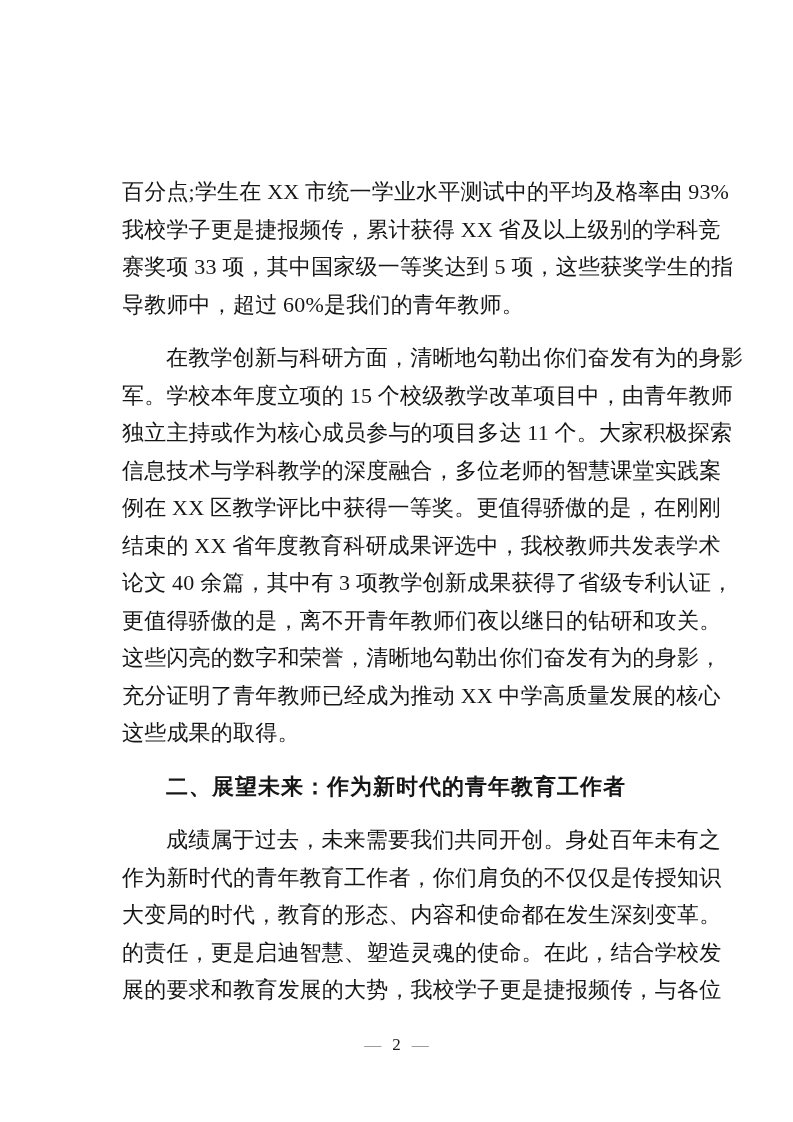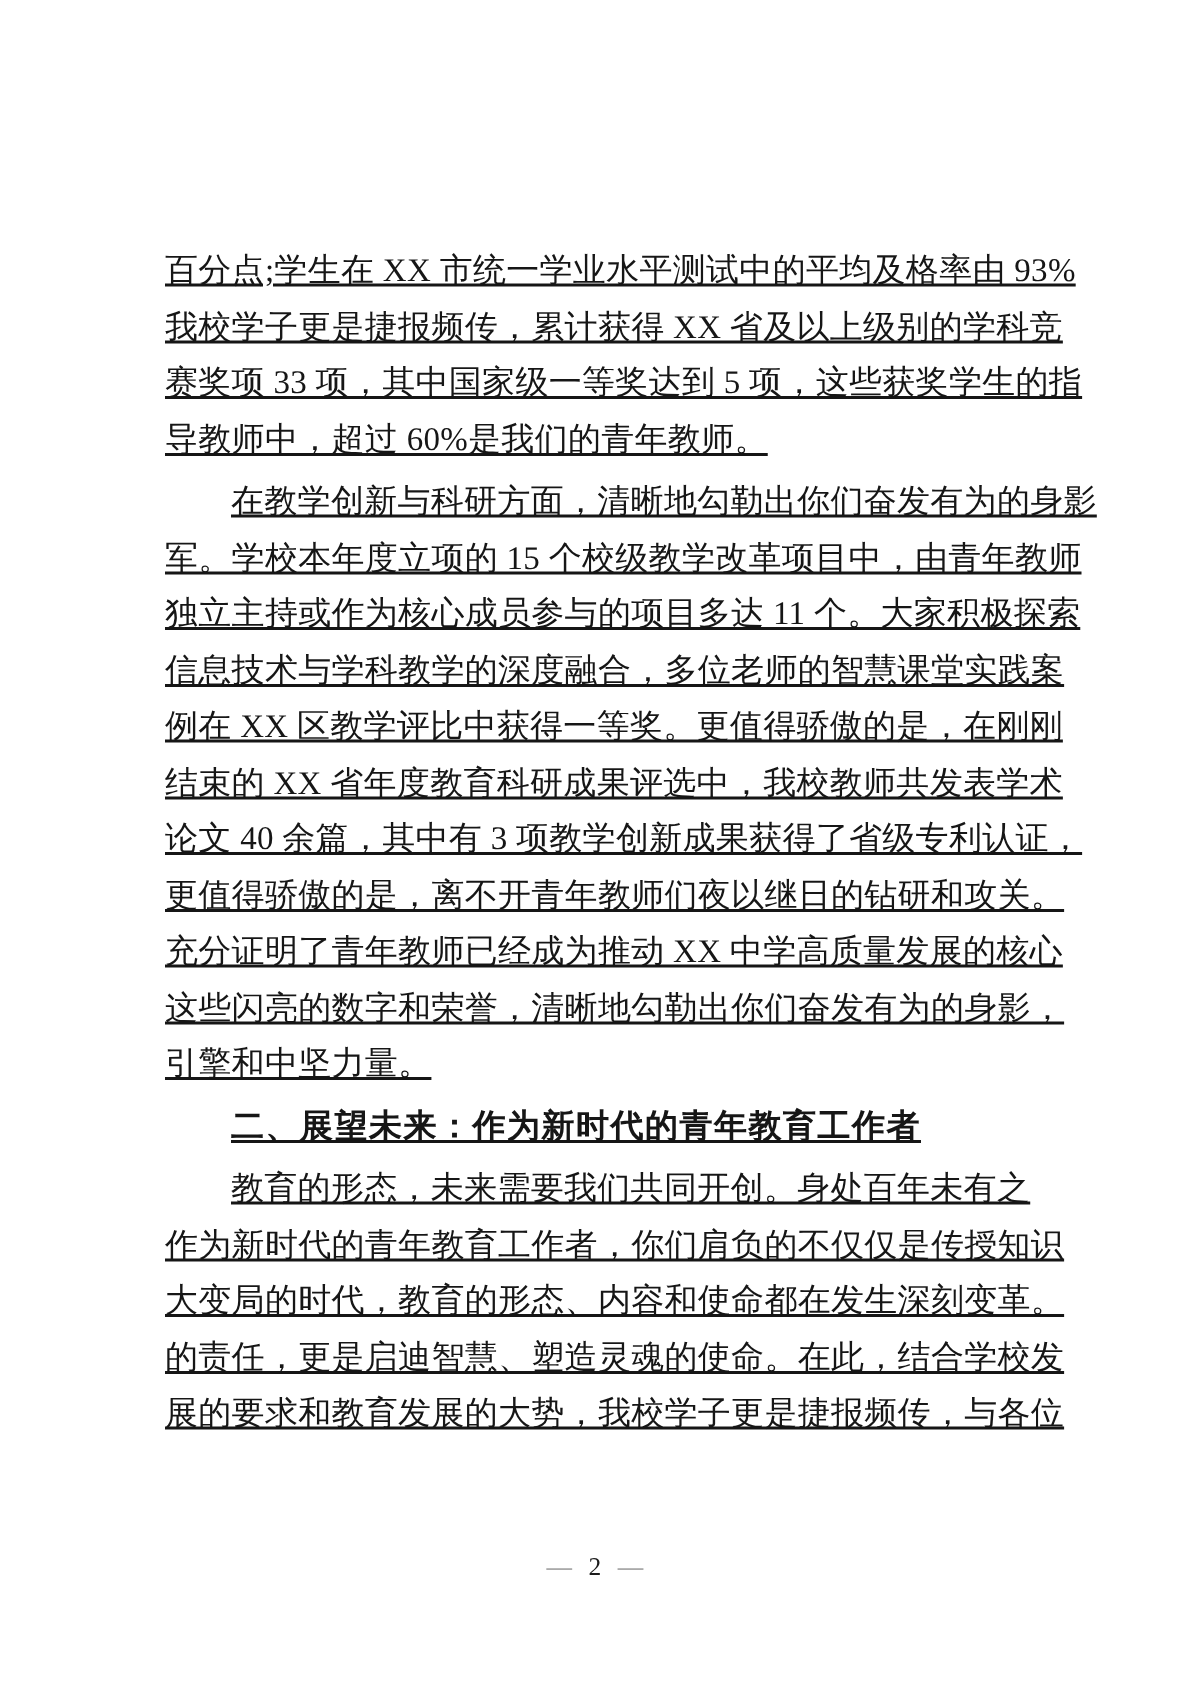--- a/index.html
+++ b/index.html
@@ -19,23 +19,22 @@
   .content {
     position: absolute;
     left: 106px;
     top: 157px;
     width: 584px;
     font-size: 22px;
     line-height: 37.5px;
     letter-spacing: 0.2px;
   }
   .para {
-    margin: 4px;
+    margin: 16px;
     padding: 0;
-    text-decoration: underline;
   }
   .line {
     text-align: justify;
     text-align-last: justify;
     white-space: nowrap;
     overflow: visible;
   }
   .line.indent {
     text-indent: 2em;
   }
@@ -81,29 +80,29 @@
       </div>
       <div class="para body-para">
         <div class="line indent">在教学创新与科研方面，清晰地勾勒出你们奋发有为的身影</div>
         <div class="line">军。学校本年度立项的 15 个校级教学改革项目中，由青年教师</div>
         <div class="line">独立主持或作为核心成员参与的项目多达 11 个。大家积极探索</div>
         <div class="line">信息技术与学科教学的深度融合，多位老师的智慧课堂实践案</div>
         <div class="line">例在 XX 区教学评比中获得一等奖。更值得骄傲的是，在刚刚</div>
         <div class="line">结束的 XX 省年度教育科研成果评选中，我校教师共发表学术</div>
         <div class="line">论文 40 余篇，其中有 3 项教学创新成果获得了省级专利认证，</div>
         <div class="line">更值得骄傲的是，离不开青年教师们夜以继日的钻研和攻关。</div>
+        <div class="line">这些闪亮的数字和荣誉，清晰地勾勒出你们奋发有为的身影，</div>
         <div class="line">充分证明了青年教师已经成为推动 XX 中学高质量发展的核心</div>
-        <div class="line">这些闪亮的数字和荣誉，清晰地勾勒出你们奋发有为的身影，</div>
-        <div class="line para-end">引擎和中坚力量。</div>
+        <div class="line para-end">这些成果的取得。</div>
       </div>
       <div class="para heading">
         <div class="line indent para-end">二、展望未来：作为新时代的青年教育工作者</div>
       </div>
       <div class="para body-para">
-        <div class="line indent">教育的形态，未来需要我们共同开创。身处百年未有之</div>
+        <div class="line indent">成绩属于过去，未来需要我们共同开创。身处百年未有之</div>
         <div class="line">作为新时代的青年教育工作者，你们肩负的不仅仅是传授知识</div>
         <div class="line">大变局的时代，教育的形态、内容和使命都在发生深刻变革。</div>
         <div class="line">的责任，更是启迪智慧、塑造灵魂的使命。在此，结合学校发</div>
         <div class="line">展的要求和教育发展的大势，我校学子更是捷报频传，与各位</div>
       </div>
     </div>
   <div class="footer">
     <span class="dash">—</span><span class="pagenum">2</span><span class="dash">—</span>
   </div>
 </div>

